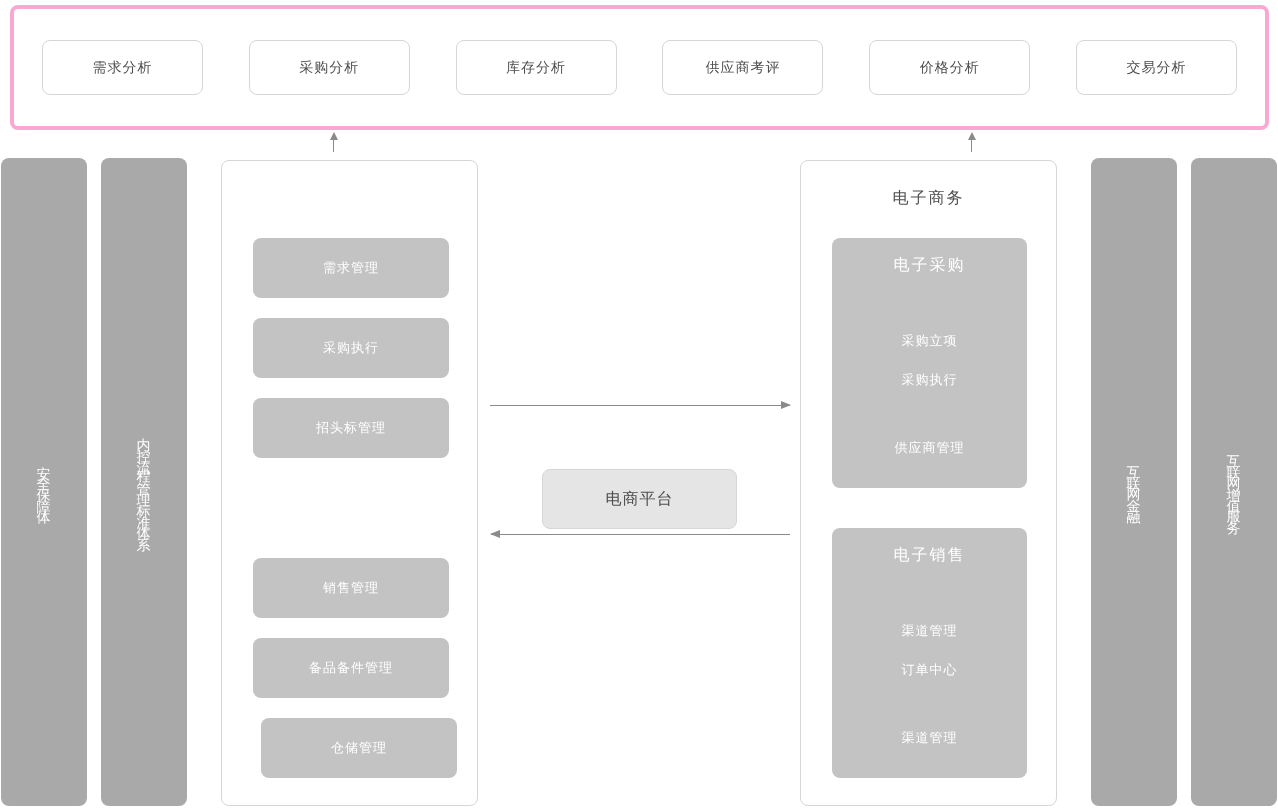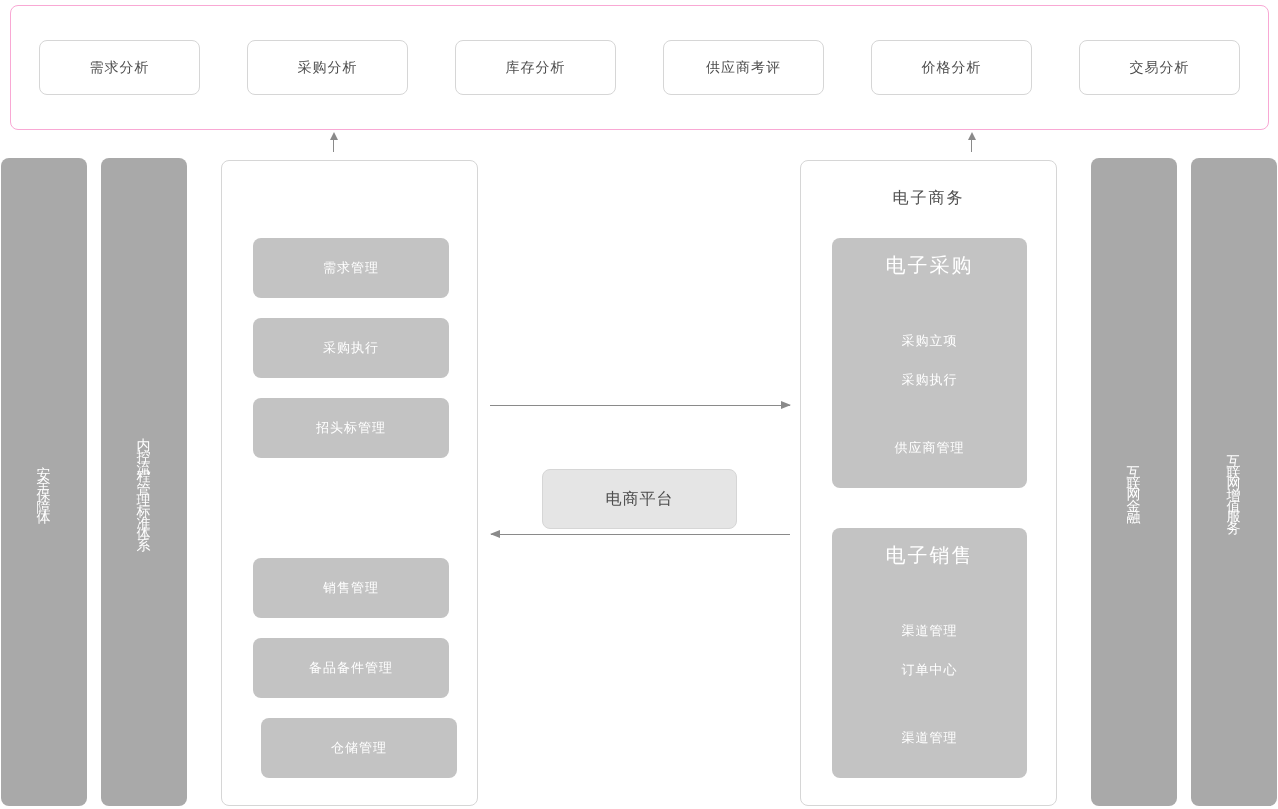--- a/index.html
+++ b/index.html
@@ -4,21 +4,21 @@
 <style>
   * { box-sizing: border-box; margin: 0; padding: 0; }
   html, body { width: 1278px; height: 809px; background: #ffffff; }
   body { font-family: "Liberation Sans", sans-serif; position: relative; overflow: hidden; }
 
   .canvas { position: absolute; left: 0; top: 0; width: 1278px; height: 809px; }
 
   
   .top-panel {
     position: absolute; left: 10px; top: 5px; width: 1259px; height: 125px;
-    border: 1px solid #f9a8d4; border-radius: 8px; background: #ffffff;
+    border: 4px solid #f9a8d4; border-radius: 8px; background: #ffffff;
     display: flex; align-items: center; justify-content: space-between;
     padding: 0 28px;
   }
   .top-box {
     width: 161px; height: 55px; border: 1px solid #d6d6d6; border-radius: 8px;
     background: #ffffff; display: flex; align-items: center; justify-content: center;
     font-size: 14px; color: #4d4d4d; letter-spacing: 1px;
   }
 
   
@@ -52,21 +52,21 @@
     color: #ffffff; font-size: 13px; letter-spacing: 1px;
   }
 
   
   .ec-group {
     position: absolute; left: 31px; width: 195px; height: 250px;
     background: #c3c3c3; border-radius: 8px;
   }
   .ec-group .group-title {
     position: absolute; top: 16px; left: 0; width: 100%;
-    text-align: center; color: #ffffff; font-size: 20px; line-height: 22px;
+    text-align: center; color: #ffffff; font-size: 16px; line-height: 22px;
     letter-spacing: 2px;
   }
   .ec-group .group-item {
     position: absolute; left: 0; width: 100%;
     text-align: center; color: #ffffff; font-size: 13px; line-height: 22px;
     letter-spacing: 1px;
   }
   .gi-1 { top: 70px; margin-top: 22px; } .gi-2 { top: 131px; } .gi-3 { top: 199px; }
 
   

